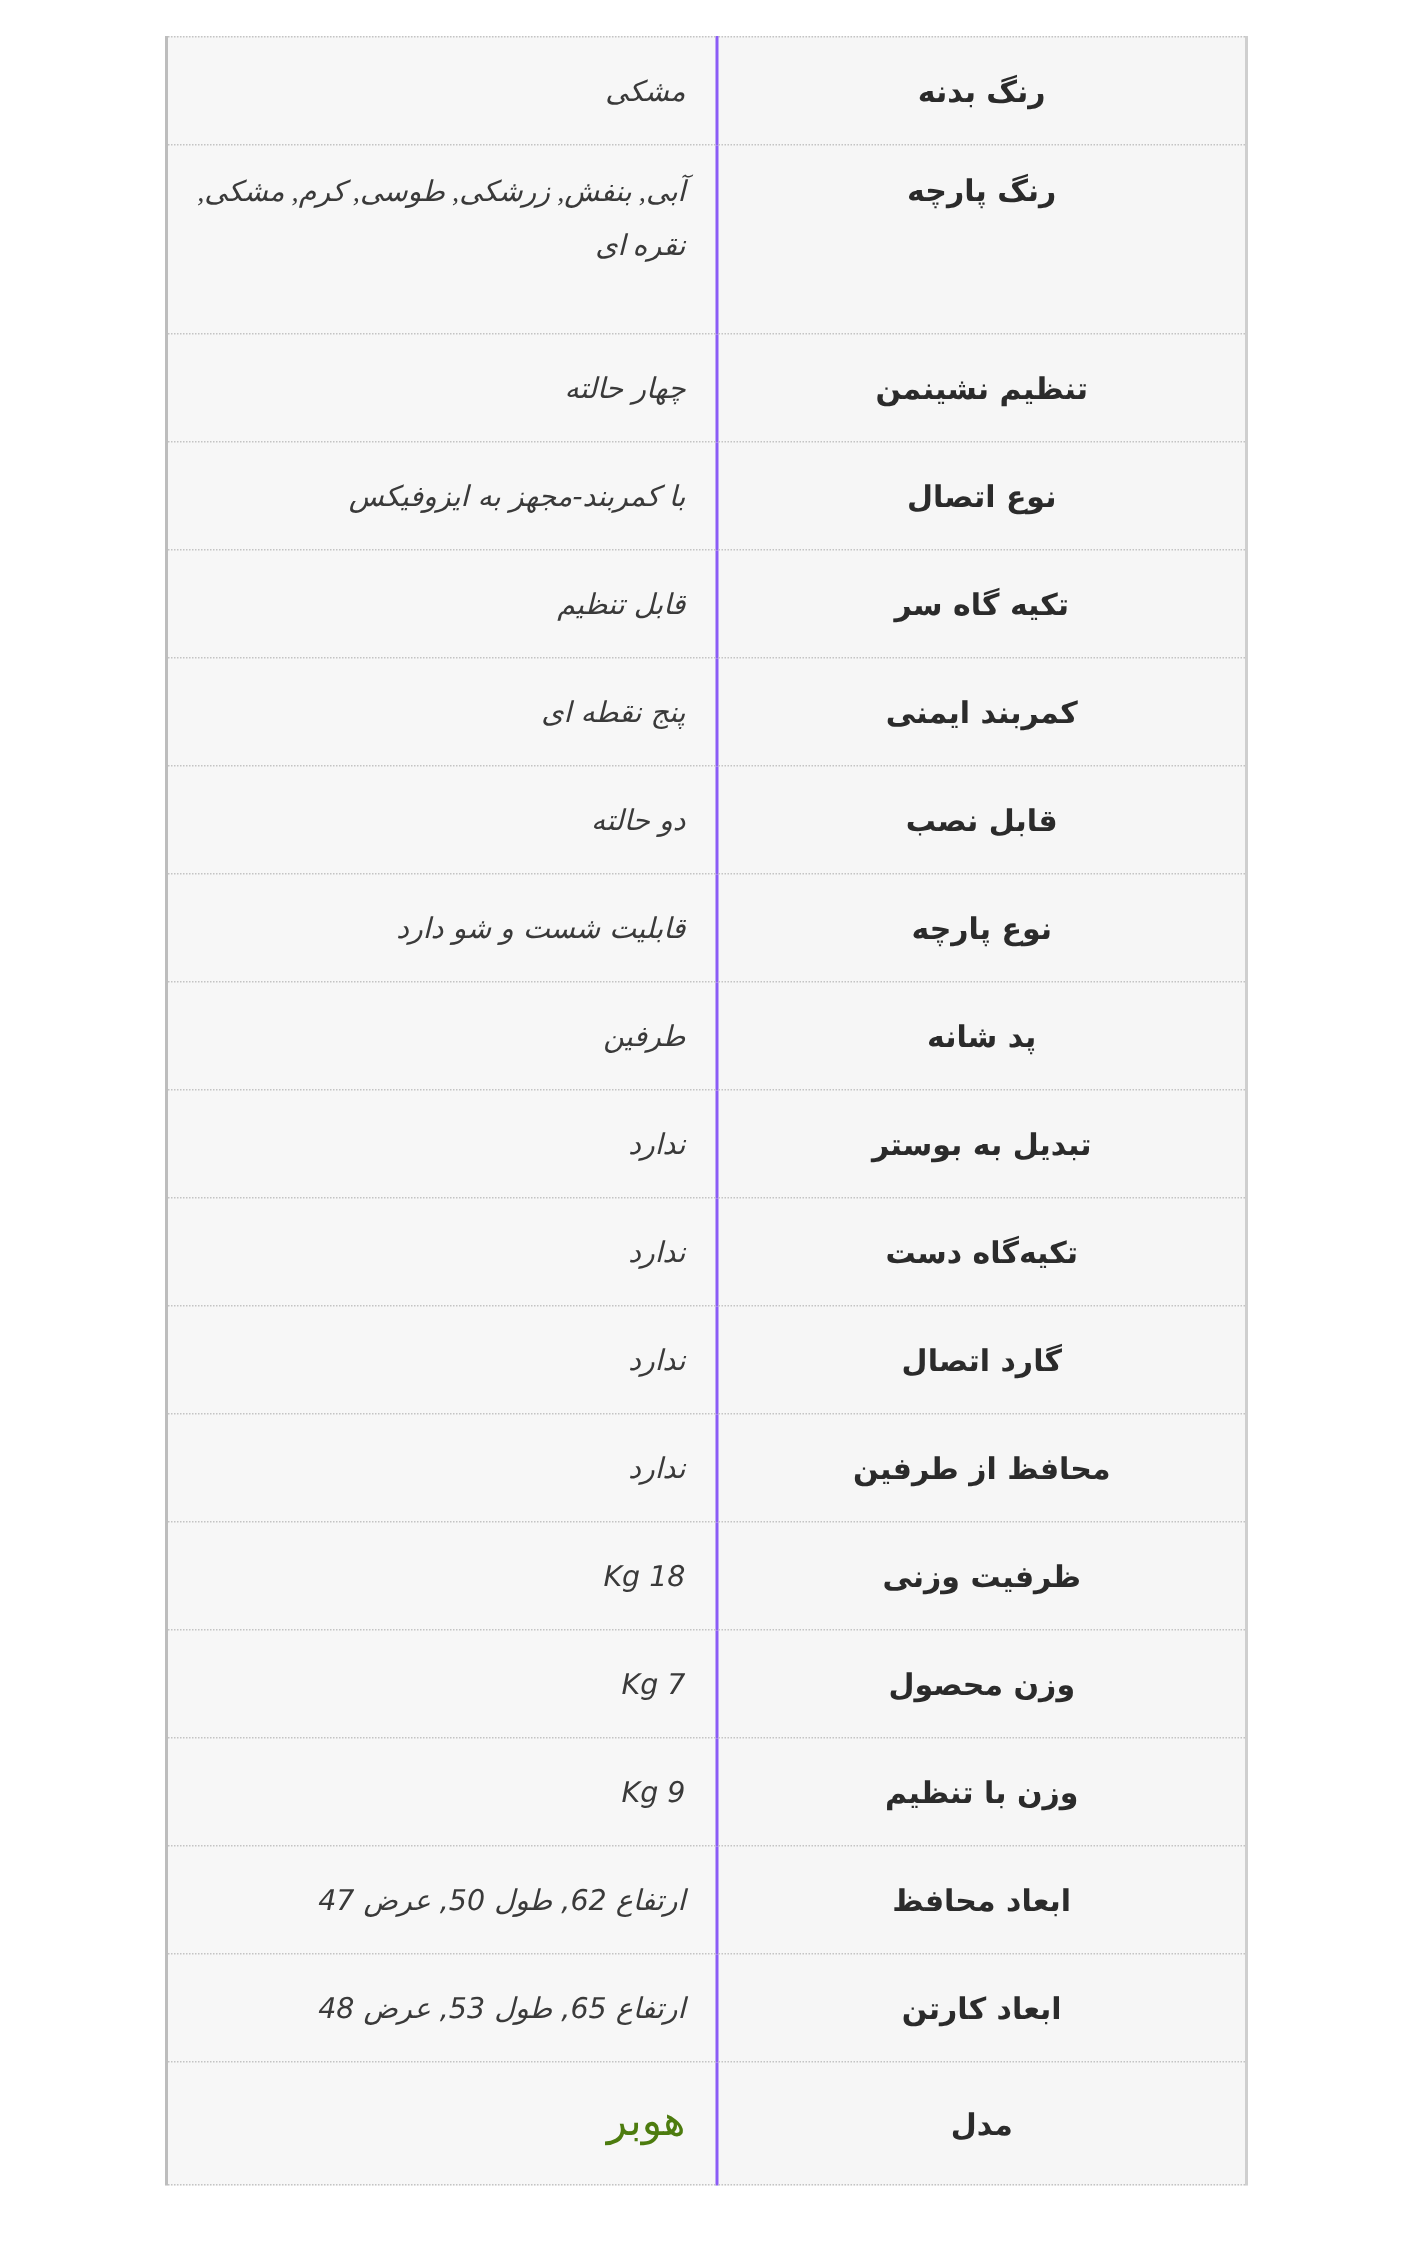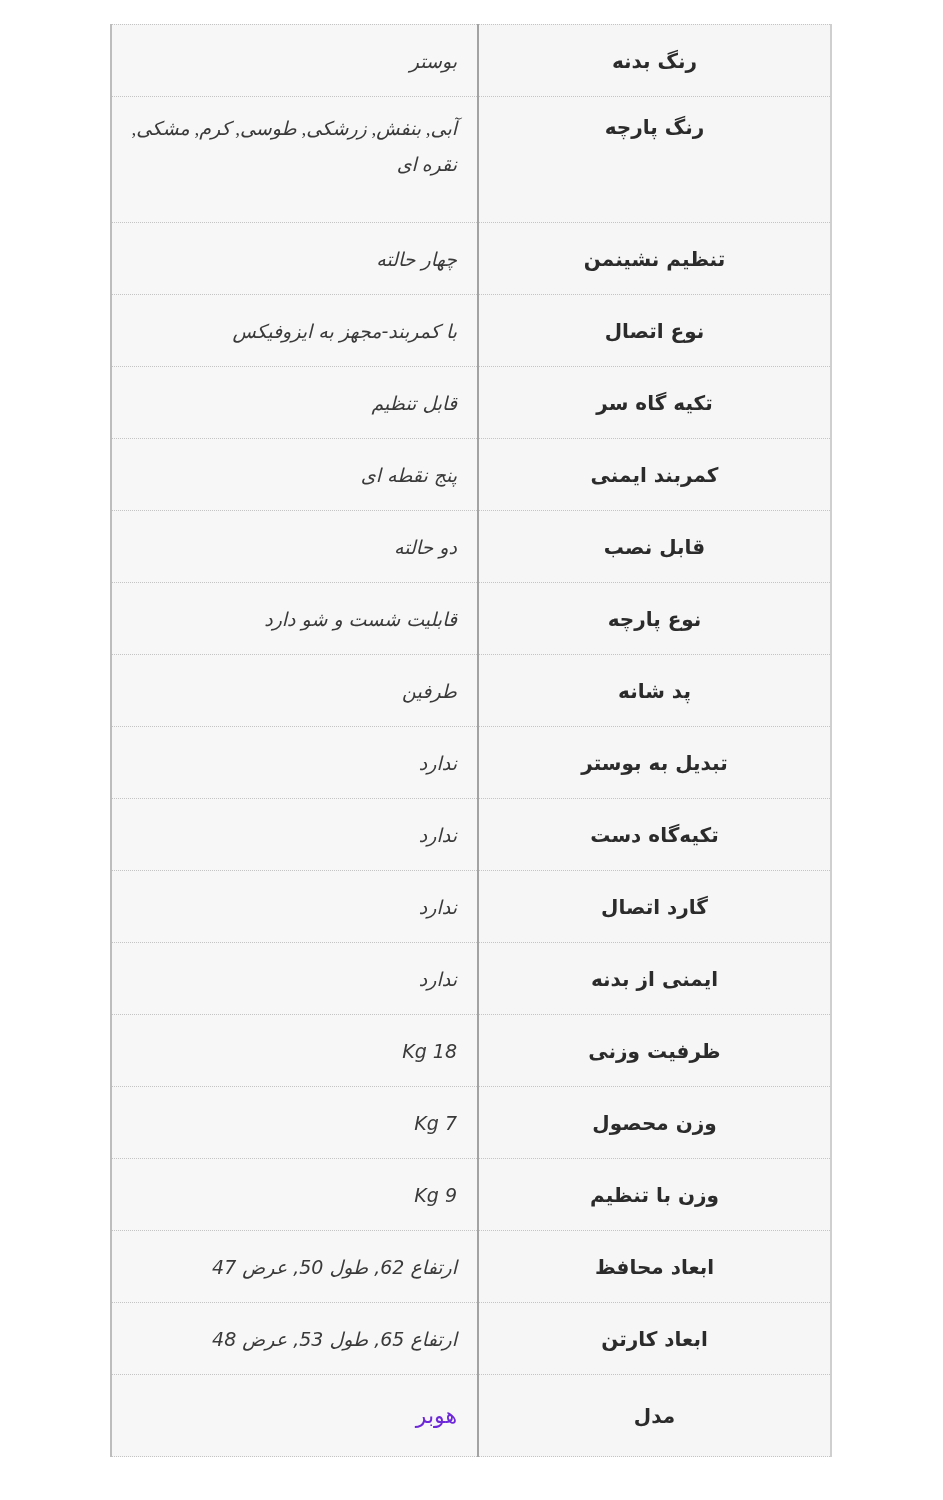--- a/index.html
+++ b/index.html
@@ -35,21 +35,21 @@
     .spec-table tr:last-child {
       border-bottom: 1px dotted #c4c4c4;
     }
     .spec-table th.label {
       width: 327px;
       height: 71px;
       text-align: center;
       font-weight: bold;
       font-size: 20px;
       color: #2b2b2b;
-      border-left: 2px solid #a3a3a3;
+      border-left: 2px solid #8b5cf6;
       padding: 0 12px;
       vertical-align: middle;
       background: #f6f6f6;
     }
     .spec-table td.value {
       text-align: right;
       font-style: italic;
       font-size: 19px;
       color: #3a3a3a;
       padding: 0 20px 0 14px;
@@ -65,35 +65,35 @@
     .spec-table tr.tall td.value {
       vertical-align: top;
       padding-top: 14px;
       font-family: Liberation Serif, serif;
     }
     .spec-table tr.last th.label,
     .spec-table tr.last td.value {
       height: 81px;
     }
     .spec-table td.value a.model-link {
-      color: #6d28d9;
+      color: #4d7c0f;
       text-decoration: none;
       font-style: normal;
-      font-size: 22px;
+      font-size: 28px;
     }
   </style>
 </head>
 <body>
 
 <div class="page">
   <table class="spec-table">
     <tbody>
       <tr>
         <th class="label">رنگ بدنه</th>
-        <td class="value">بوستر</td>
+        <td class="value">مشکی</td>
       </tr>
       <tr class="tall">
         <th class="label">رنگ پارچه</th>
         <td class="value">آبی, بنفش, زرشکی, طوسی, کرم, مشکی, نقره ای</td>
       </tr>
       <tr>
         <th class="label">تنظیم نشینمن</th>
         <td class="value">چهار حالته</td>
       </tr>
       <tr>
@@ -126,21 +126,21 @@
       </tr>
       <tr>
         <th class="label">تکیه‌گاه دست</th>
         <td class="value">ندارد</td>
       </tr>
       <tr>
         <th class="label">گارد اتصال</th>
         <td class="value">ندارد</td>
       </tr>
       <tr>
-        <th class="label">ایمنی از بدنه</th>
+        <th class="label">محافظ از طرفین</th>
         <td class="value">ندارد</td>
       </tr>
       <tr>
         <th class="label">ظرفیت وزنی</th>
         <td class="value">Kg 18</td>
       </tr>
       <tr>
         <th class="label">وزن محصول</th>
         <td class="value">Kg 7</td>
       </tr>

